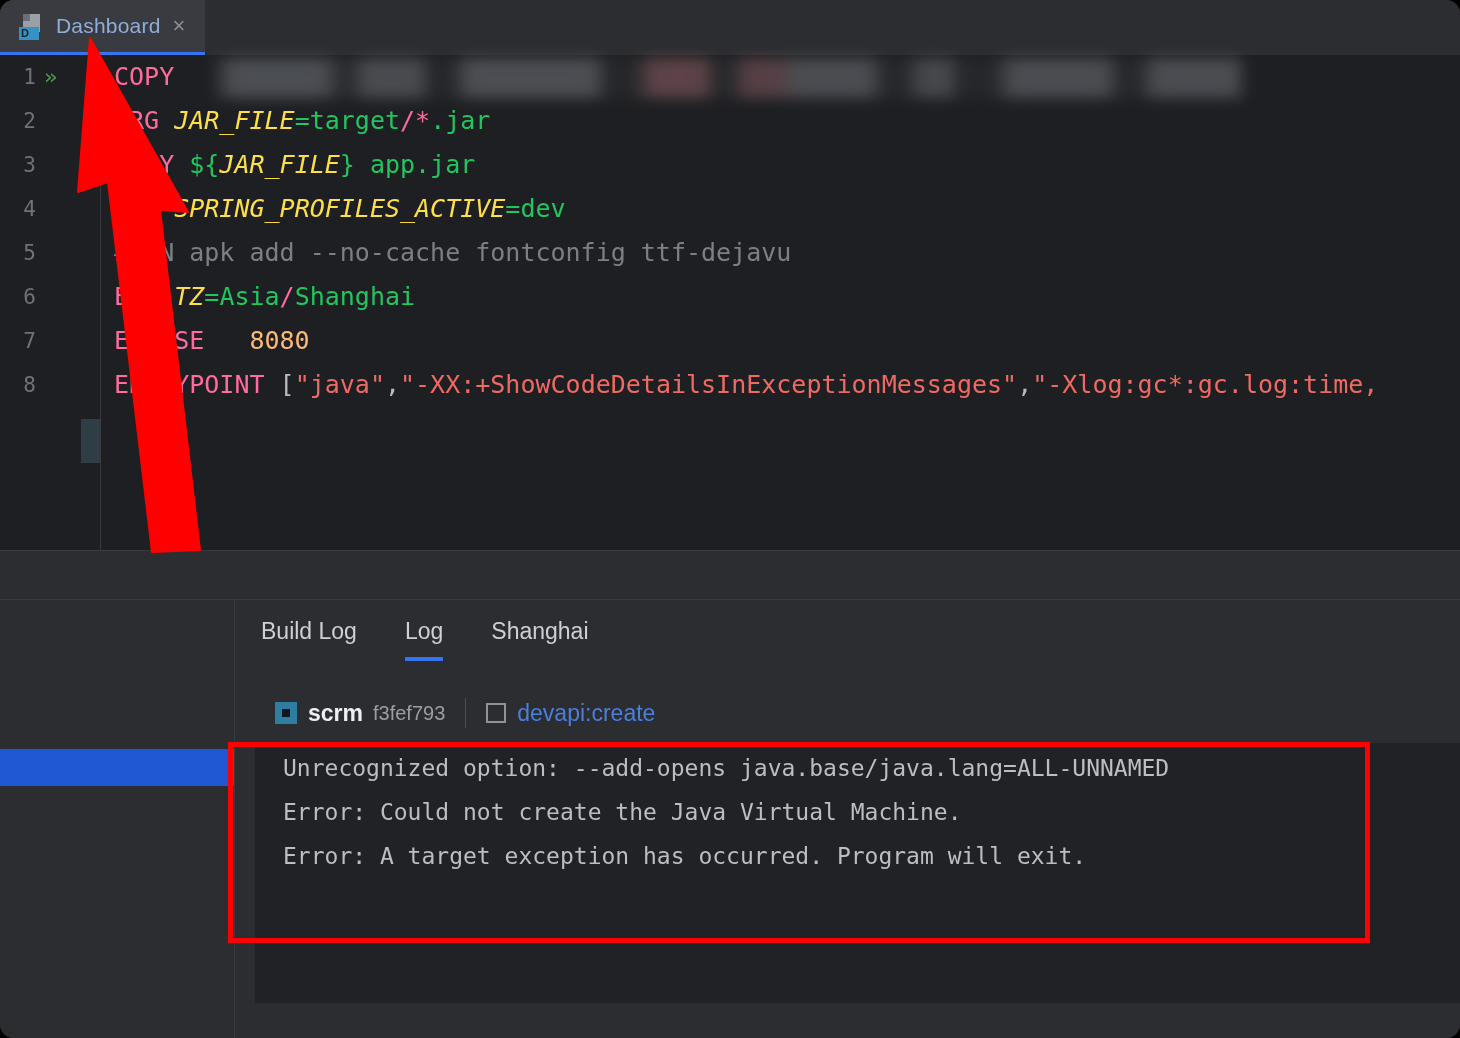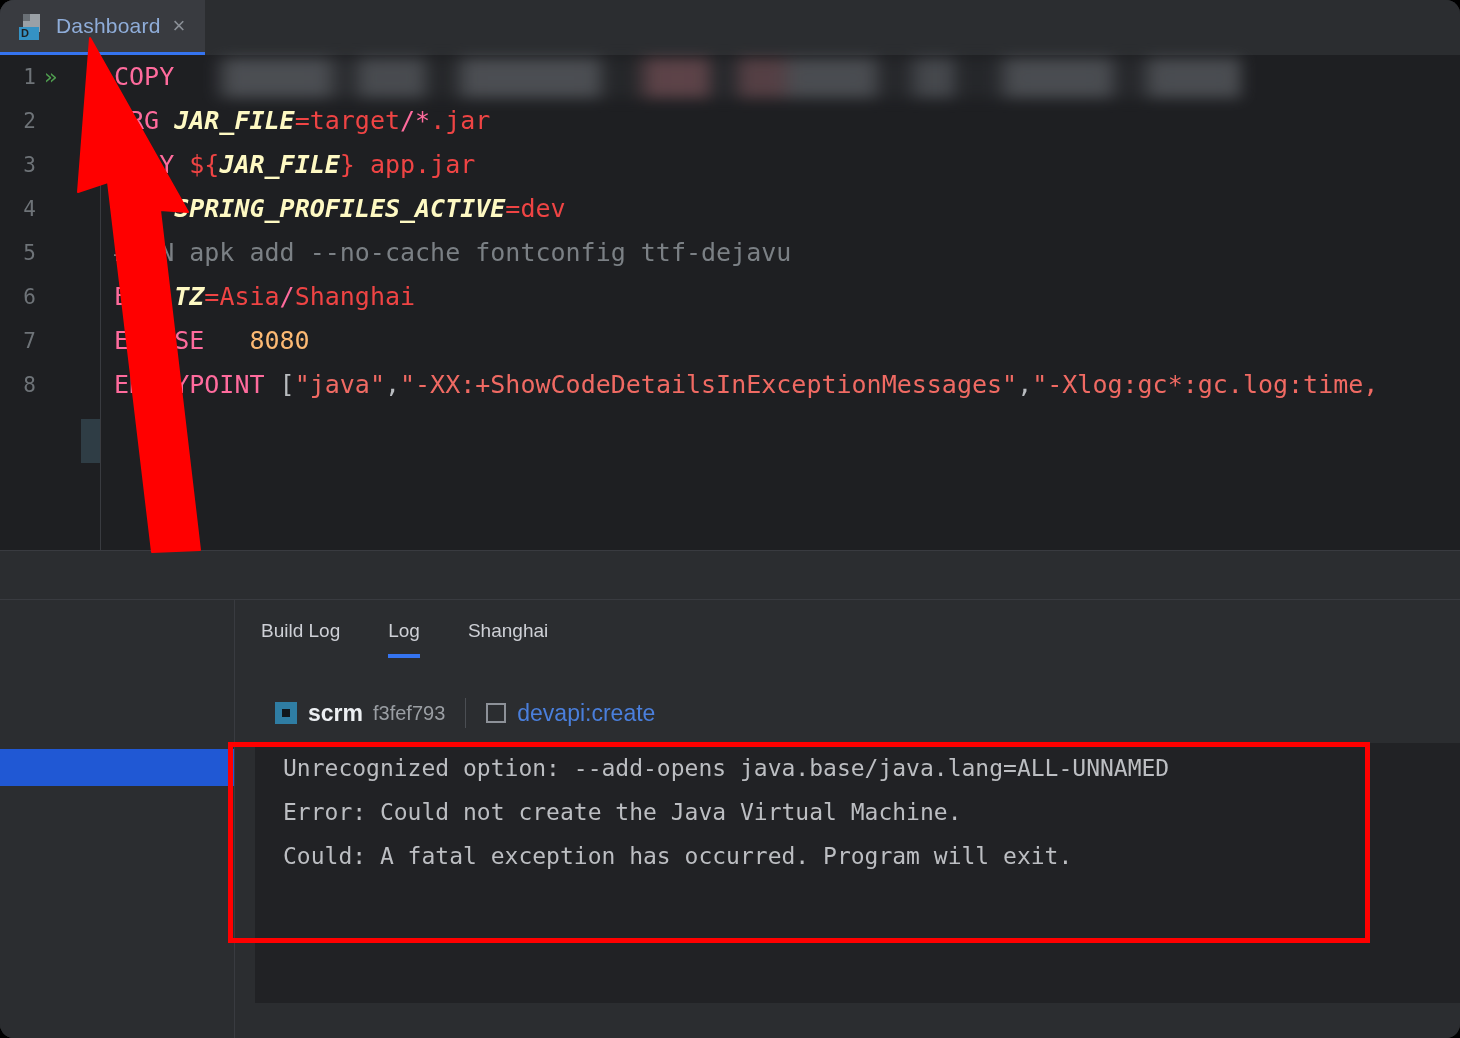--- a/index.html
+++ b/index.html
@@ -150,22 +150,22 @@
   .code-line {
     position: absolute;
     left: 13px;
     height: 44px;
     line-height: 44px;
     white-space: pre;
     font-family: "DejaVu Sans Mono", monospace;
     font-size: 25px;
   }
   .kw       { color: #ff6b9d; }
-  .var      { color: #fef9c3; font-style: italic; font-weight: bold; }
-  .plain    { color: #ef4444; }
+  .var      { color: #fde047; font-style: italic; }
+  .plain    { color: #22c55e; }
   .star     { color: #ff6b9d; }
   .comment  { color: #7b8085; }
   .num      { color: #fdba74; margin-left: 30px; }
   .str      { color: #f06a63; }
   .bracket  { color: #b9bcc0; }
 
   
   #from-redacted {
     position: absolute;
     left: 202px;
@@ -255,21 +255,21 @@
     position: absolute;
     left: 0; top: 10px;
     height: 58px;
     display: flex;
     align-items: center;
     padding-left: 26px;
   }
   .panel-tab {
     position: relative;
     color: #ced0d6;
-    font-size: 19px;
+    font-size: 23px;
     margin-right: 48px;
     padding-bottom: 16px;
   }
   .panel-tab.active::after {
     content: "";
     position: absolute;
     left: 0; right: 0;
     bottom: 0;
     height: 4px;
     background: #3574f0;
@@ -453,21 +453,21 @@
         <span id="bc-hash">f3fef793</span>
         <span class="bc-sep"></span>
         <span class="bc-image-icon"></span>
         <span id="bc-image">devapi:create</span>
       </div>
 
       <div id="console">
         <div id="console-lines">
           <div class="console-line">Unrecognized option: --add-opens java.base/java.lang=ALL-UNNAMED</div>
           <div class="console-line">Error: Could not create the Java Virtual Machine.</div>
-          <div class="console-line">Could: A fatal exception has occurred. Program will exit.</div>
+          <div class="console-line">Error: A target exception has occurred. Program will exit.</div>
         </div>
       </div>
     </div>
   </div>
 
   <div id="red-box"></div>
 
   <svg id="red-arrow" viewBox="0 0 180 530" xmlns="http://www.w3.org/2000/svg">
     <polygon points="140,520 100,180 128,182 30,8 18,162 48,152 92,522" fill="#ff0000" stroke="#ff0000" stroke-width="2" stroke-linejoin="round"></polygon>
   </svg>

